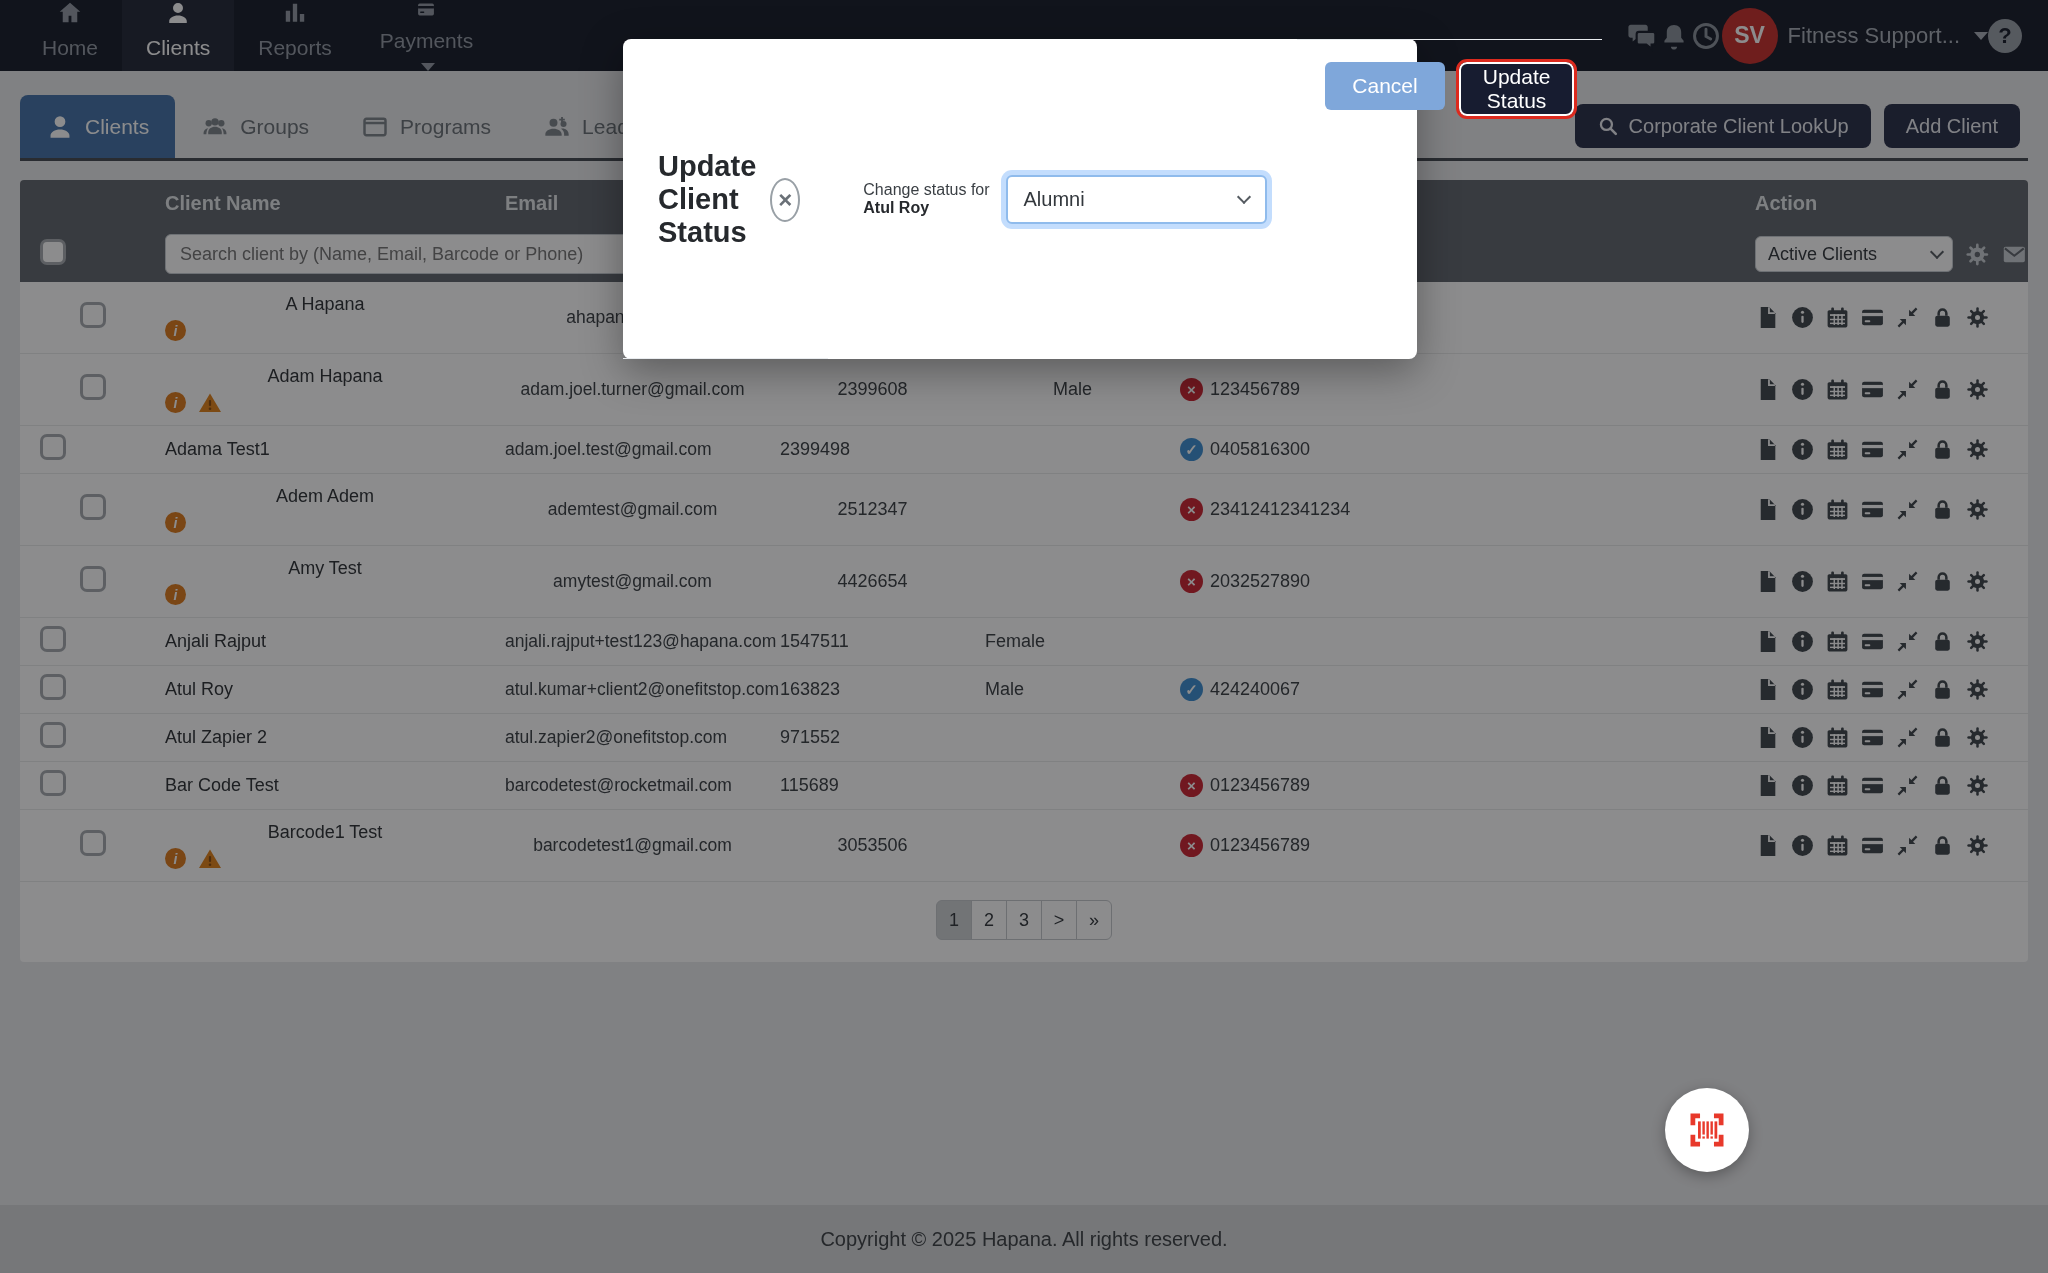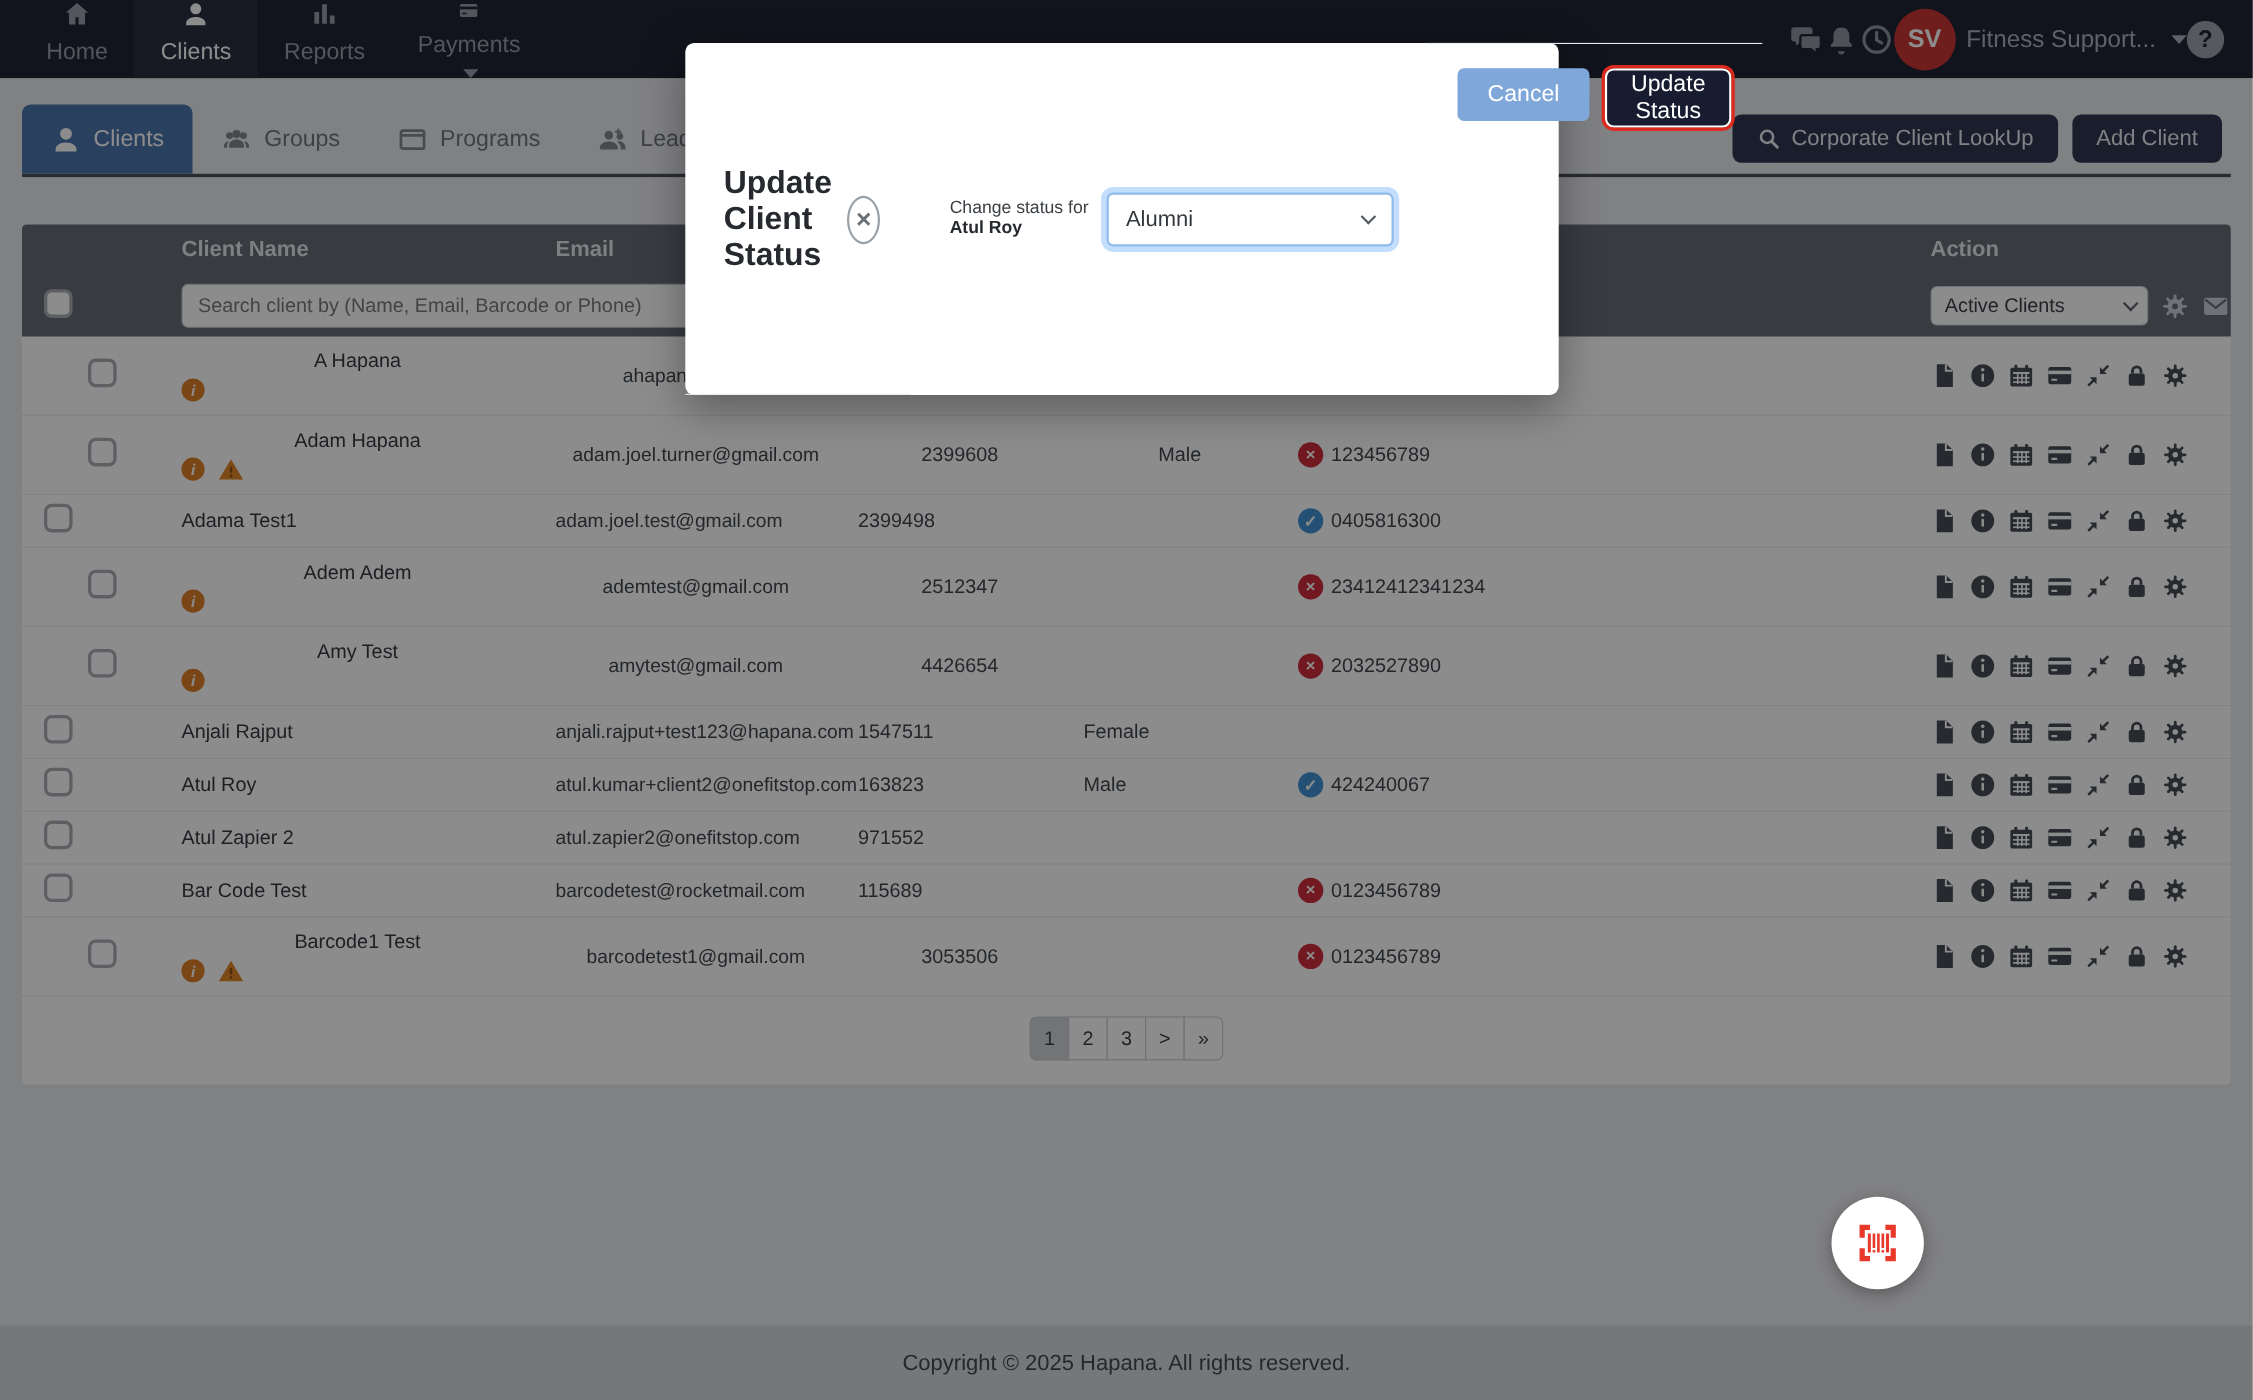--- a/index.html
+++ b/index.html
@@ -34,21 +34,21 @@
   .tab .ic{width:28px;height:28px;color:#7d848a;}
   .tab.active{background:#4472a8;color:#fff;--bg:#4472a8;}
   .tab.active .ic{color:#fff;}
   .toolbar{position:absolute;right:8px;bottom:10px;display:flex;gap:13px;}
   .tbtn{height:44px;background:#293049;color:#e8eaf0;border:none;border-radius:8px;
     font-size:20px;font-family:inherit;display:flex;align-items:center;gap:10px;
     padding:0 22px;cursor:pointer;}
   .tbtn .ic{width:22px;height:22px;color:#e8eaf0;}
 
   
-  .card{position:absolute;top:204px;left:20px;width:2008px;background:#fff;
+  .card{position:absolute;top:180px;left:20px;width:2008px;background:#fff;
     border-radius:4px;padding-bottom:22px;z-index:1;}
   .grid{display:grid;grid-template-columns:125px 340px 275px 205px 195px 1fr 293px;align-items:center;}
   .thead{background:#60676e;--bg:#60676e;border-radius:4px 4px 0 0;}
   .thr1{height:46px;}
   .thr2{height:56px;}
   .th{color:#e3e6e9;font-weight:bold;font-size:20px;padding-left:20px;}
   .c{padding-left:20px;font-size:18px;color:#3b4045;white-space:nowrap;}
   .cb{width:26px;height:26px;border:3px solid #a6abb0;border-radius:7px;background:#fff;
     display:inline-block;cursor:pointer;}
   .search-input{width:585px;height:40px;border:1px solid #c7ccd1;border-radius:6px;

